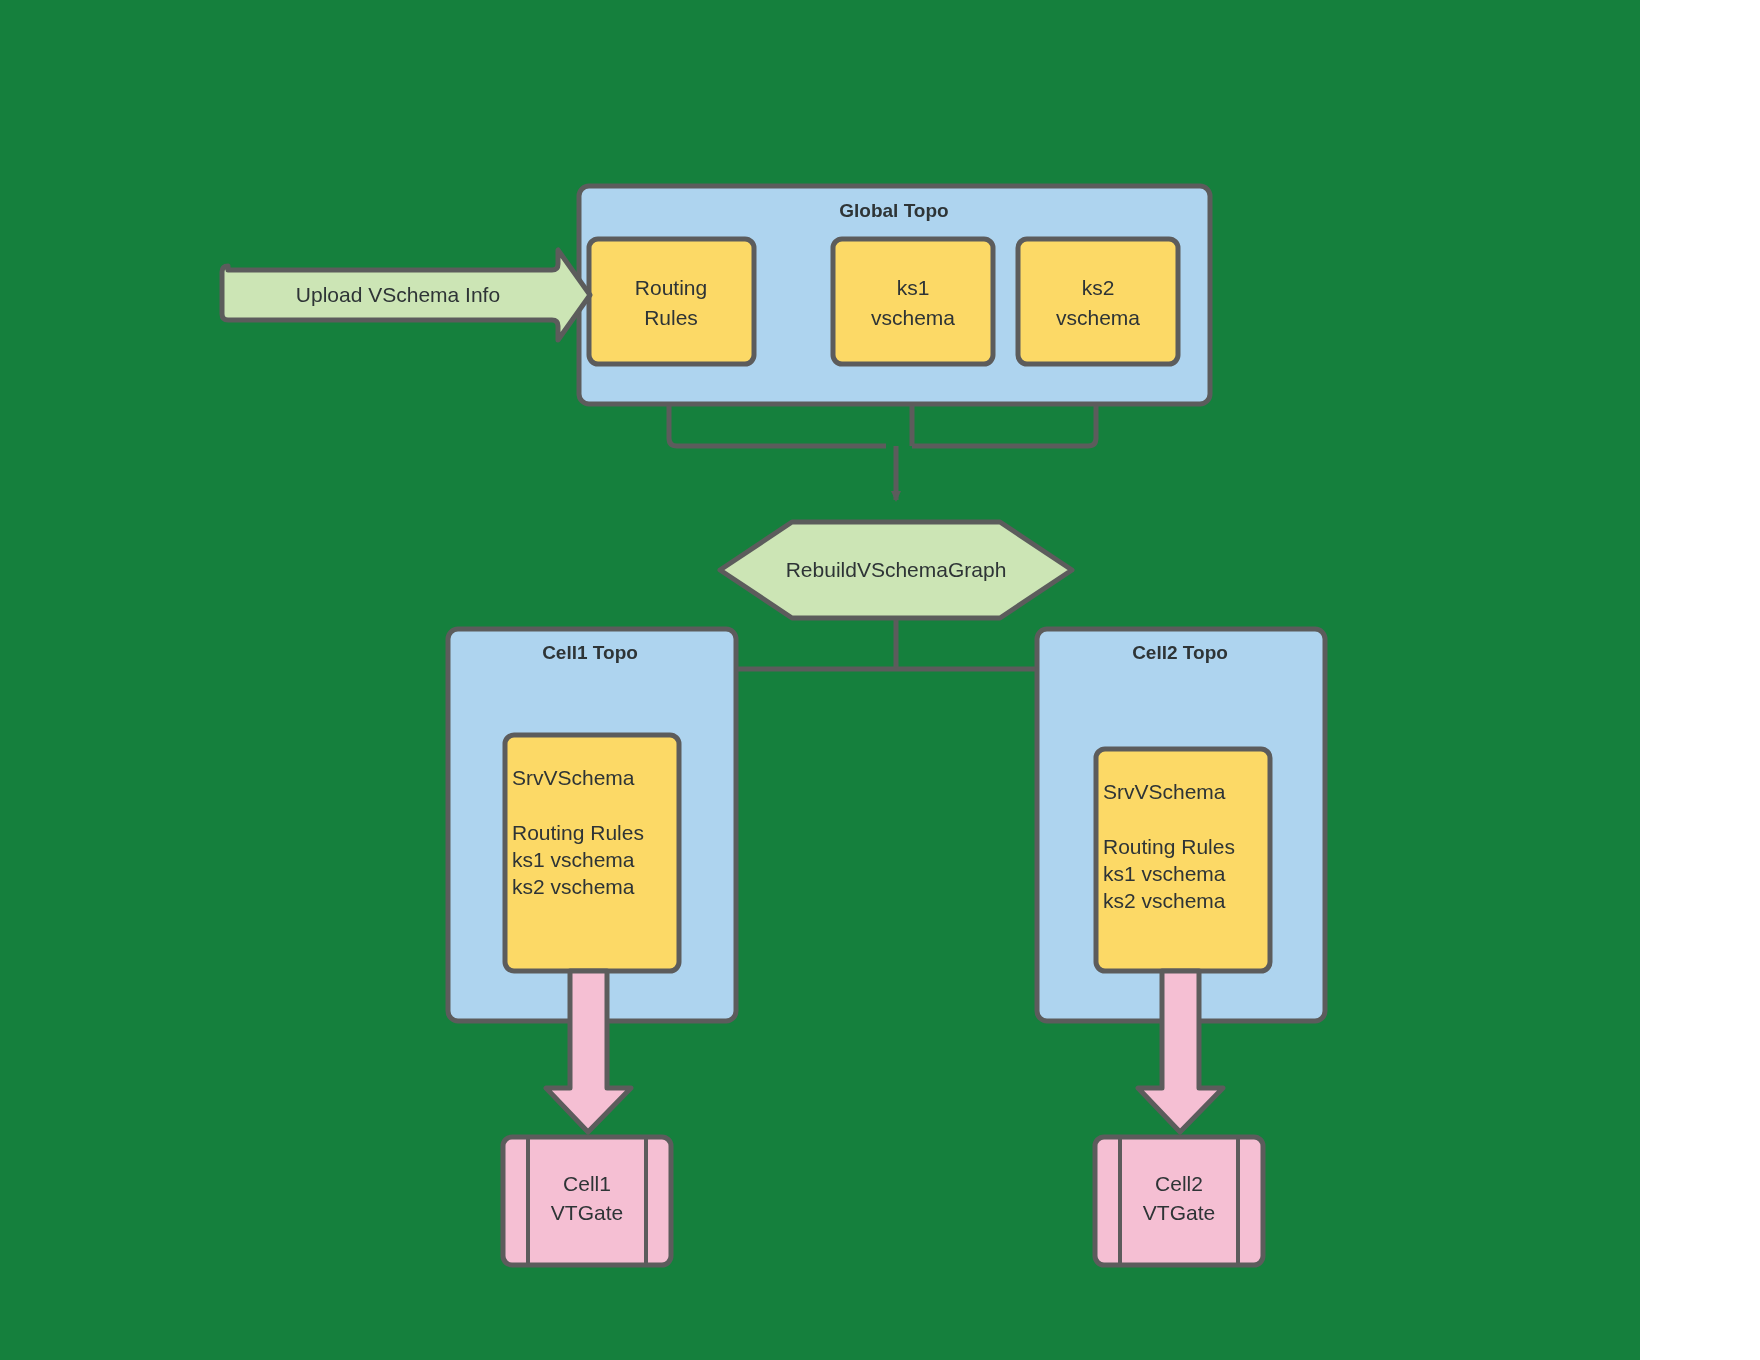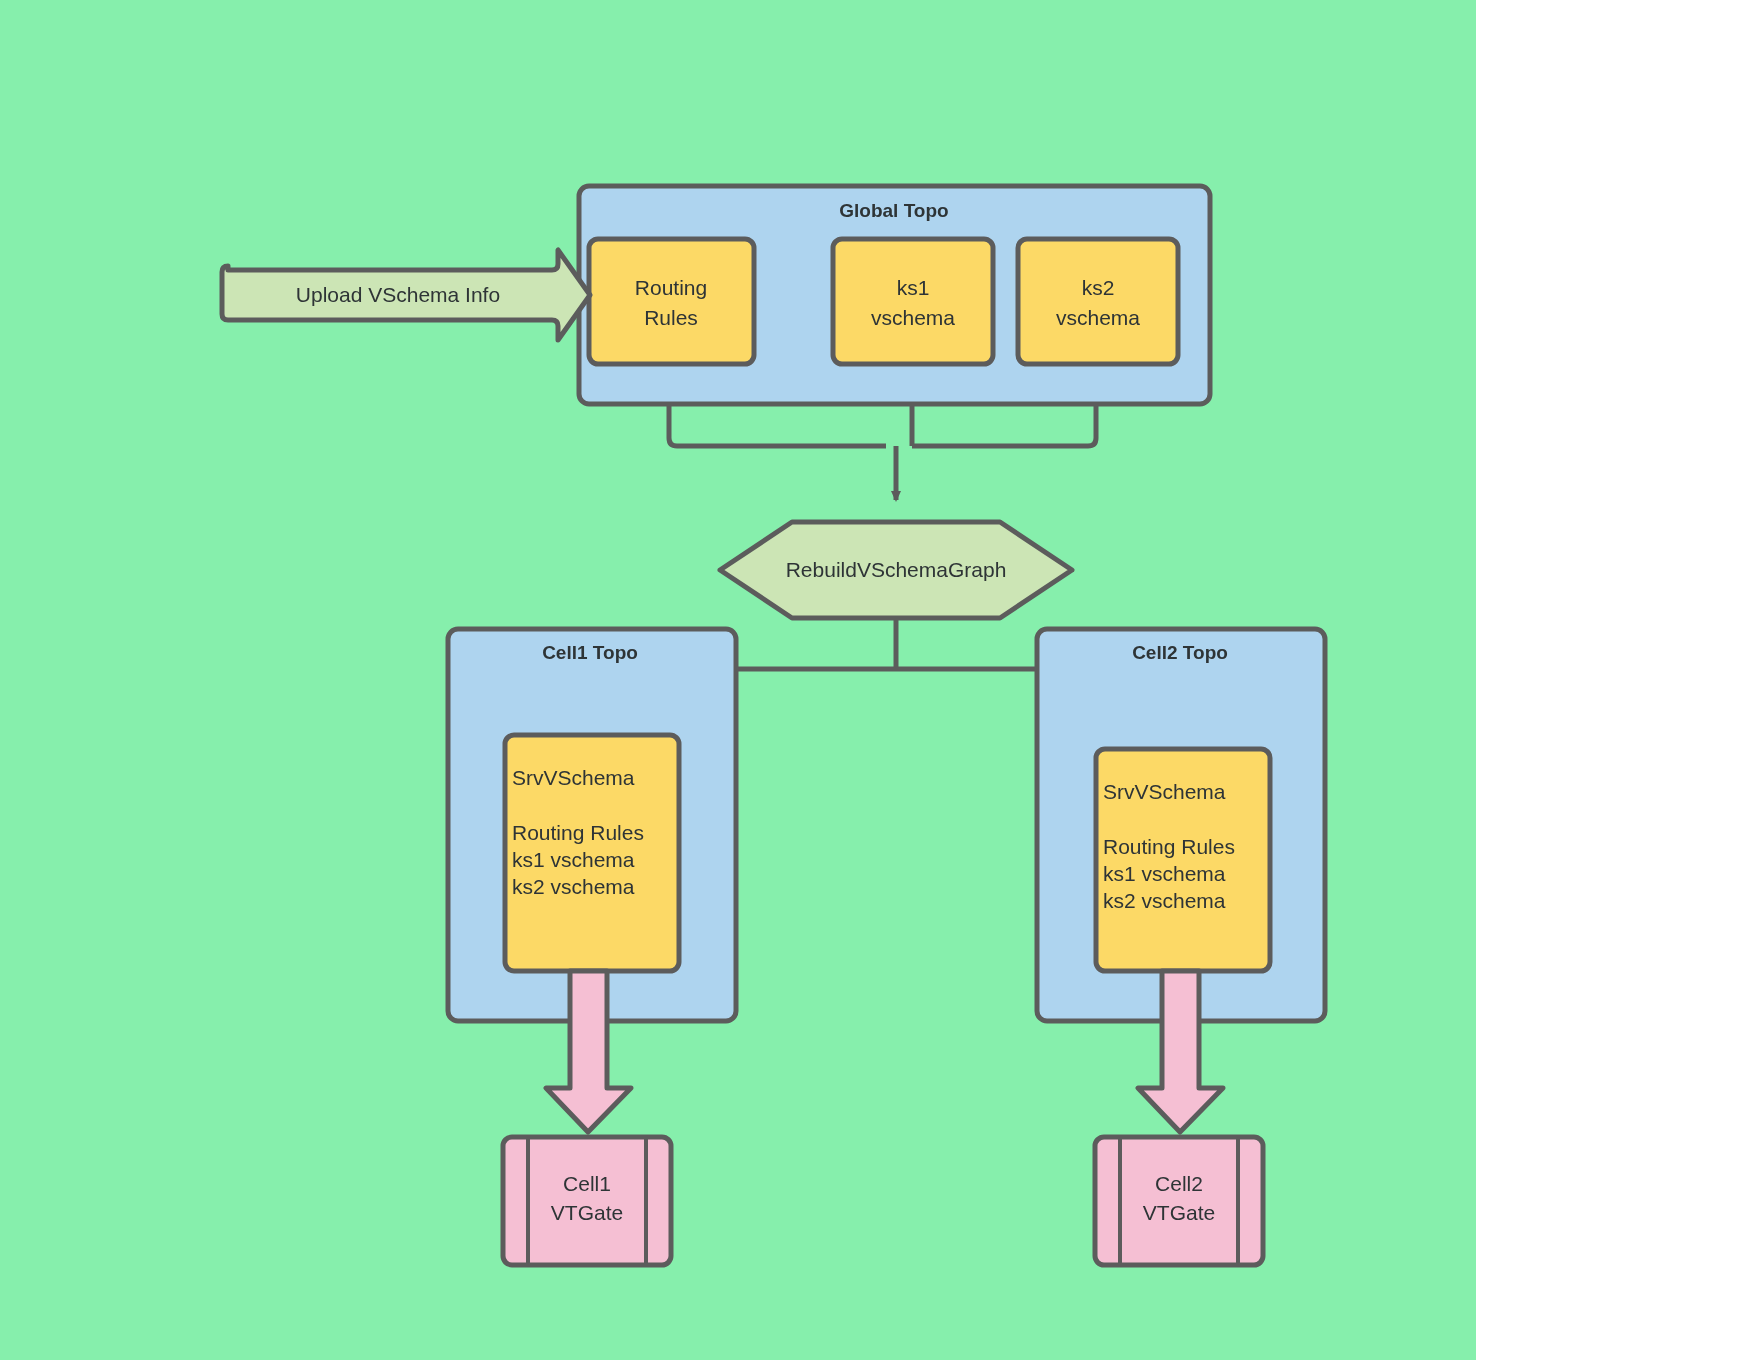--- a/index.html
+++ b/index.html
@@ -1,17 +1,17 @@
 <!DOCTYPE html>
 <html><head>
 <meta charset="utf-8">
 <style>
   html,body{margin:0;padding:0;background:#ffffff;}
   body{width:1760px;height:1360px;font-family:"Liberation Sans",sans-serif;}
-  #stage{position:relative;width:1476px;height:1360px;overflow:hidden;background:#86efac;}
+  #stage{position:relative;width:1640px;height:1360px;overflow:hidden;background:#15803d;}
   svg#diagram{position:absolute;left:0;top:0;width:1760px;height:1360px;}
   .nodeLabel{
     fill:#2e3436;
     font-family:"Liberation Sans",sans-serif;
     text-anchor:middle;
     dominant-baseline:middle;
   }
   .title{font-weight:bold;font-size:19px;}
   .body{font-size:21px;}
   .bodyleft{font-size:21px;text-anchor:start;}

